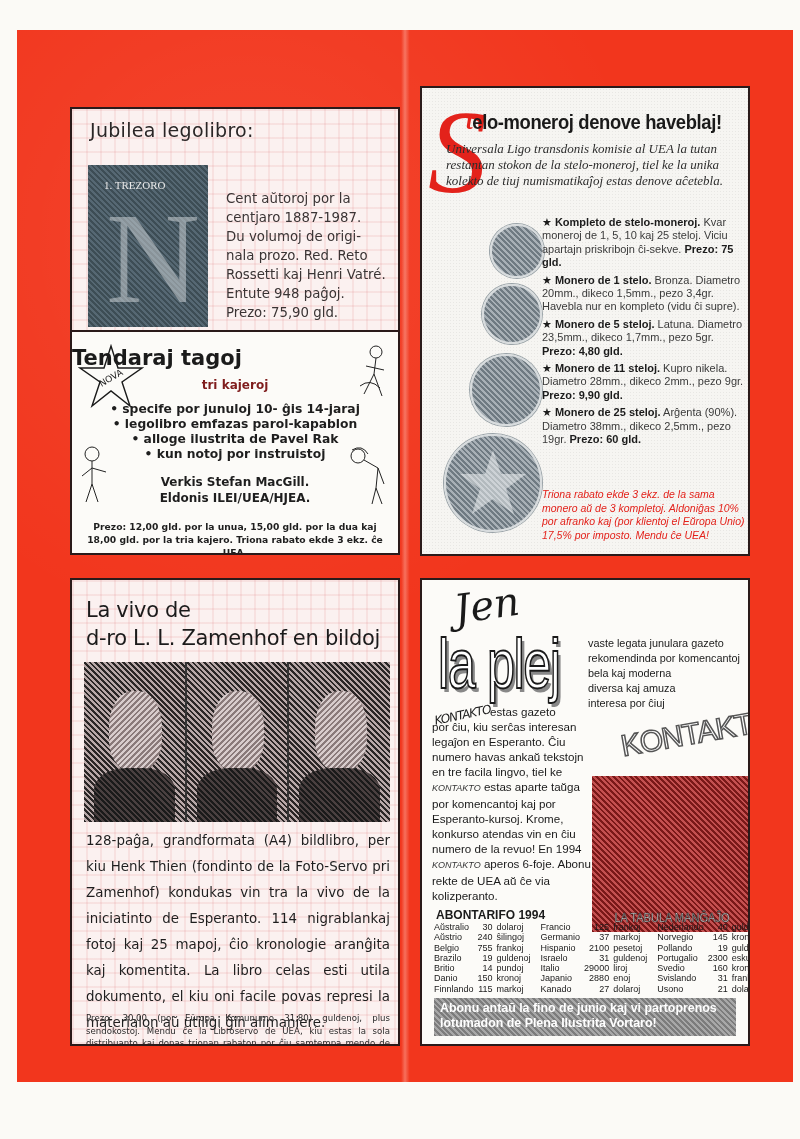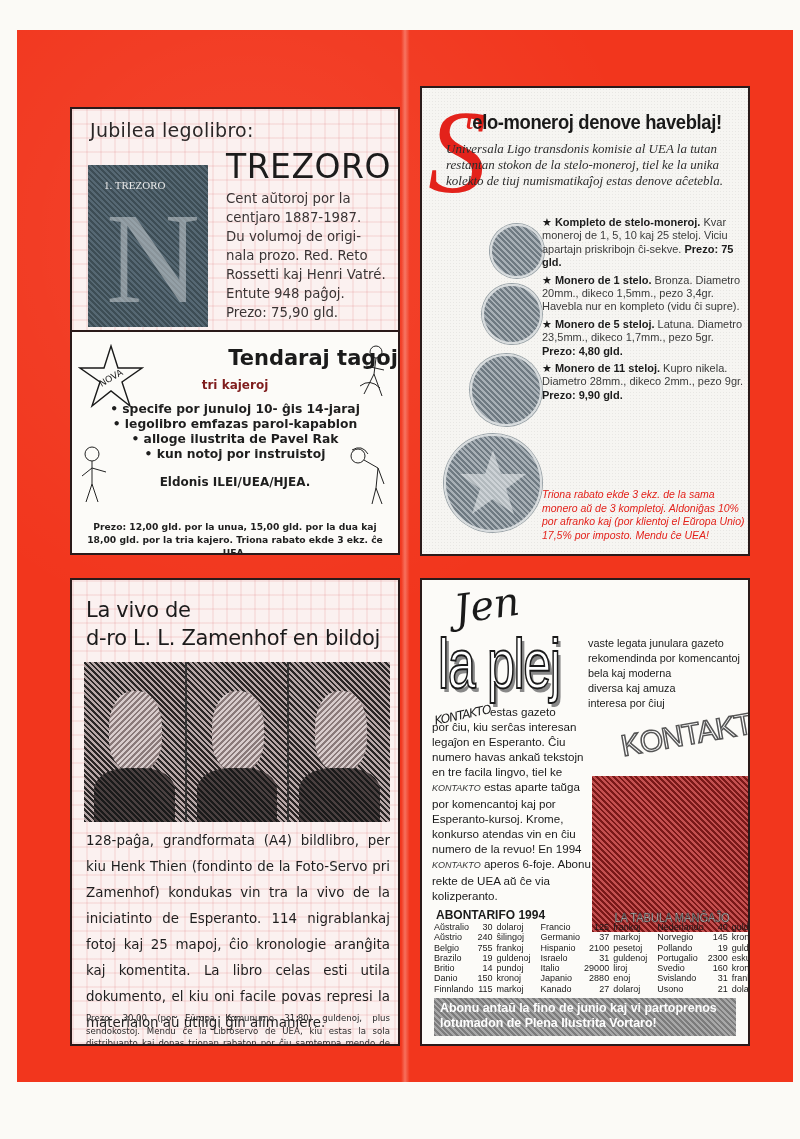--- a/index.html
+++ b/index.html
@@ -17,21 +17,21 @@
   #p-trezoro .kicker { position:absolute; left:18px; top:10px; font-family:"DejaVu Sans", sans-serif; font-size:19px; color:#2a2626; letter-spacing:0.3px; }
   #p-trezoro .cover-img { position:absolute; left:16px; top:56px; width:120px; height:162px; background:
       repeating-linear-gradient(45deg, #3d4d55 0 2px, #566873 2px 4px); }
   #p-trezoro .cover-img .n { position:absolute; left:18px; top:28px; font-family:"Liberation Serif", serif; font-size:130px; line-height:130px; color:rgba(200,205,210,0.55); }
   #p-trezoro .cover-img .vol { position:absolute; left:16px; top:14px; font-size:11px; color:#e8e8e8; font-family:"Liberation Serif", serif; }
   #p-trezoro .title { position:absolute; left:154px; top:38px; font-family:"DejaVu Sans", sans-serif; font-weight:normal; font-size:33px; color:#1c1c1c; letter-spacing:0.5px; }
   #p-trezoro .desc { position:absolute; left:154px; top:80px; width:170px; font-family:"DejaVu Sans", sans-serif; font-size:13.3px; line-height:19px; color:#3a3434; }
   
   #p-tendaraj { left:70px; top:330px; width:330px; height:225px; background:#fcfbf8; }
   #p-tendaraj .star { position:absolute; left:6px; top:12px; width:66px; height:64px; }
-  #p-tendaraj .title { position:absolute; left:0; width:100%; top:14px; text-align:right; font-weight:bold; font-size:21px; color:#1b1b1b; font-family:"DejaVu Sans", sans-serif; }
+  #p-tendaraj .title { position:absolute; left:0; width:100%; top:14px; text-align:left; font-weight:bold; font-size:21px; color:#1b1b1b; font-family:"DejaVu Sans", sans-serif; }
   #p-tendaraj .sub { position:absolute; left:0; width:100%; top:46px; text-align:center; font-weight:bold; font-size:12px; color:#7f1d1d; font-family:"DejaVu Sans", sans-serif; }
   #p-tendaraj ul { position:absolute; left:0; width:100%; top:70px; margin:0; padding:0; list-style:none; text-align:center; font-family:"DejaVu Sans", sans-serif; font-weight:bold; font-size:12.3px; line-height:15px; color:#1e1e1e; }
   #p-tendaraj ul li::before { content:"\2022\00a0"; }
   #p-tendaraj .credits { position:absolute; left:0; width:100%; top:142px; text-align:center; font-family:"DejaVu Sans", sans-serif; font-weight:bold; font-size:12px; line-height:16px; color:#1e1e1e; }
   #p-tendaraj .price { position:absolute; left:6px; right:6px; top:188px; text-align:center; font-family:"DejaVu Sans", sans-serif; font-size:9.2px; line-height:13px; color:#1e1e1e; font-weight:bold; }
   .doodle { position:absolute; }
   
   #p-stelo { left:420px; top:86px; width:330px; height:470px; background:#f6f5f2;
     background-image: radial-gradient(rgba(0,0,0,0.06) 1px, transparent 1px); background-size:3px 3px; }
   #p-stelo .bigS { position:absolute; left:6px; top:6px; font-family:"Liberation Serif", serif; font-style:italic; font-size:118px; line-height:118px; color:#e3221b; }
@@ -76,21 +76,20 @@
 <body>
 
 <div class="cover"></div>
 
 <div class="panel pink-grid" id="p-trezoro">
   <div class="kicker">Jubilea legolibro:</div>
   <div class="cover-img">
     <span class="vol">1. TREZORO</span>
     <span class="n">N</span>
   </div>
-  <div class="title">TREZORO</div>
   <div class="desc">
     <div>Cent aŭtoroj por la</div>
     <div>centjaro 1887-1987.</div>
     <div>Du volumoj de origi-</div>
     <div>nala prozo. Red. Reto</div>
     <div>Rossetti kaj Henri Vatré.</div>
     <div>Entute 948 paĝoj.</div>
     <div>Prezo: 75,90 gld.</div>
   </div>
 </div>
@@ -114,20 +113,21 @@
   </svg>
   <div class="title">Tendaraj tagoj</div>
   <div class="sub">tri kajeroj</div>
   <ul>
     <li>specife por junuloj 10- ĝis 14-jaraj</li>
     <li>legolibro emfazas parol-kapablon</li>
     <li>alloge ilustrita de Pavel Rak</li>
     <li>kun notoj por instruistoj</li>
   </ul>
   <div class="credits">
+    <div>Verkis Stefan MacGill.</div>
     <div>Eldonis ILEI/UEA/HJEA.</div>
   </div>
   <div class="price">Prezo: 12,00 gld. por la unua, 15,00 gld. por la dua kaj 18,00 gld. por la tria kajero. Triona rabato ekde 3 ekz. ĉe UEA.</div>
 </div>
 
 <div class="panel" id="p-stelo">
   <div class="bigS">S</div>
   <div class="heading"><span class="t">t</span><span>elo-moneroj denove haveblaj!</span></div>
   <div class="intro">Universala Ligo transdonis komisie al UEA la tutan restantan stokon de la stelo-moneroj, tiel ke la unika kolekto de tiuj numismatikaĵoj estas denove aĉetebla.</div>
   <div class="coin" style="left:68px;top:136px;width:50px;height:50px"></div>
@@ -136,20 +136,21 @@
   <div class="coin" style="left:22px;top:346px;width:94px;height:94px">
     <svg viewBox="0 0 94 94" style="width:100%;height:100%">
       <polygon points="47,14 55,38 80,38 60,53 68,78 47,63 26,78 34,53 14,38 39,38" fill="rgba(235,238,240,0.55)"></polygon>
     </svg>
   </div>
   <div class="items">
     <div class="it"><span class="star-ic">★ </span><b>Kompleto de stelo-moneroj.</b><span> Kvar moneroj de 1, 5, 10 kaj 25 steloj. Viciu apartajn priskribojn ĉi-sekve. </span><b>Prezo: 75 gld.</b></div>
     <div class="it"><span class="star-ic">★ </span><b>Monero de 1 stelo.</b><span> Bronza. Diametro 20mm., dikeco 1,5mm., pezo 3,4gr. Havebla nur en kompleto (vidu ĉi supre).</span></div>
     <div class="it"><span class="star-ic">★ </span><b>Monero de 5 steloj.</b><span> Latuna. Diametro 23,5mm., dikeco 1,7mm., pezo 5gr. </span><b>Prezo: 4,80 gld.</b></div>
     <div class="it"><span class="star-ic">★ </span><b>Monero de 11 steloj.</b><span> Kupro nikela. Diametro 28mm., dikeco 2mm., pezo 9gr. </span><b>Prezo: 9,90 gld.</b></div>
+    <div class="it"><span class="star-ic">★ </span><b>Monero de 25 steloj.</b><span> Arĝenta (90%). Diametro 38mm., dikeco 2,5mm., pezo 19gr. </span><b>Prezo: 60 gld.</b></div>
   </div>
   <div class="note">Triona rabato ekde 3 ekz. de la sama monero aŭ de 3 kompletoj. Aldoniĝas 10% por afranko kaj (por klientoj el Eŭropa Unio) 17,5% por imposto. Mendu ĉe UEA!</div>
 </div>
 
 <div class="panel pink-grid" id="p-zamenhof">
   <div class="title">
     <div>La vivo de</div>
     <div>d-ro L. L. Zamenhof en bildoj</div>
   </div>
   <div class="photo">

